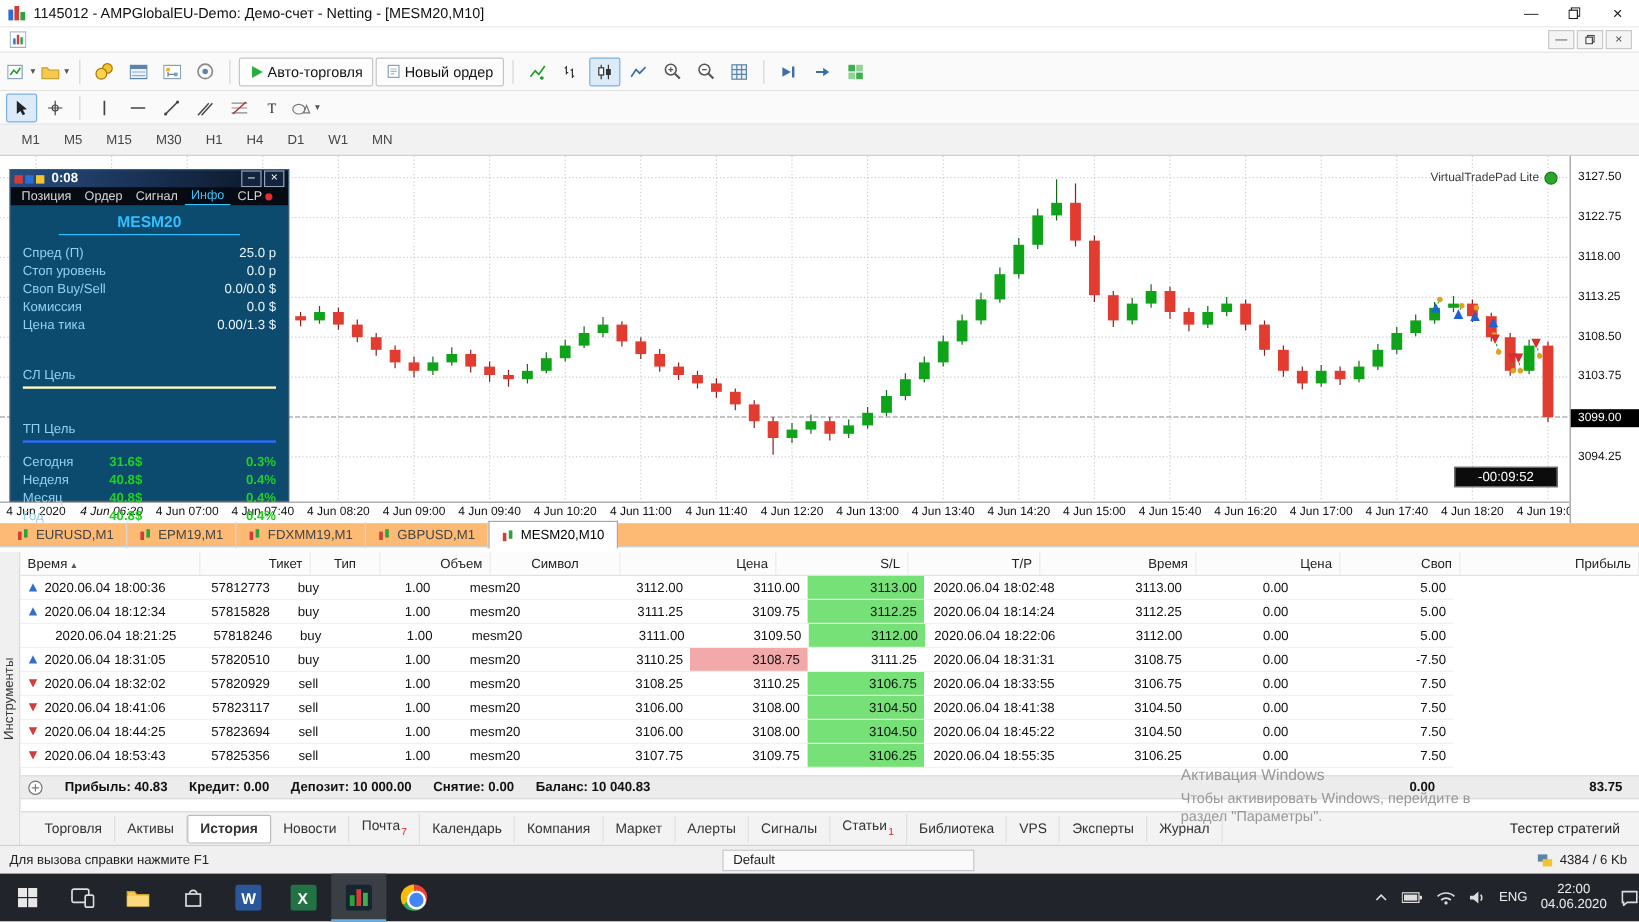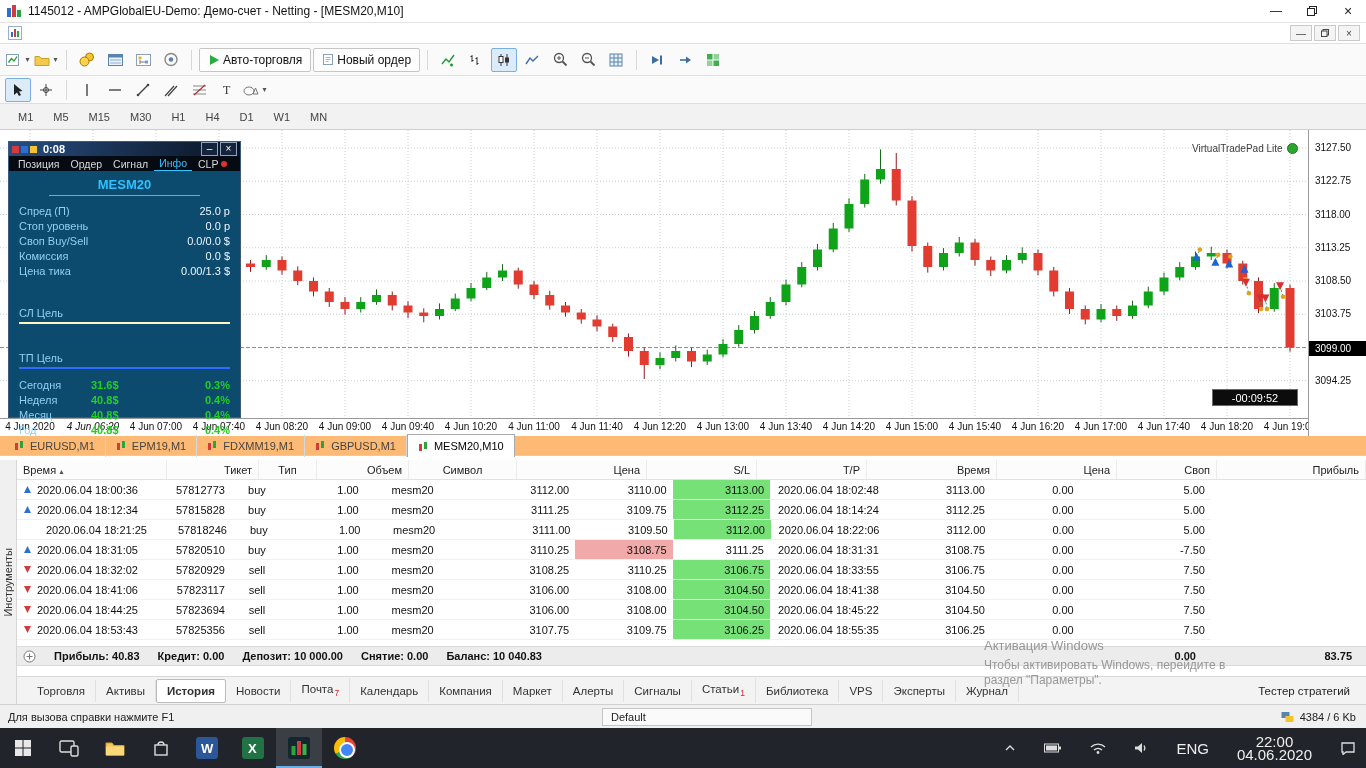--- a/index.html
+++ b/index.html
@@ -105,21 +105,21 @@
   #activation{position:absolute;left:984px;top:634px;z-index:30;color:rgba(135,135,135,0.85);pointer-events:none;}
   #activation .l1{font-size:13px;line-height:24px;}
   #activation .l2{font-size:12px;line-height:15px;}
 
   
   #taskbar{position:absolute;left:0;top:728px;width:1366px;height:40px;background:#21242a;display:flex;align-items:center;color:#eee;z-index:40;}
   .task-icon{width:46px;height:40px;display:flex;align-items:center;justify-content:center;}
   .task-icon.active{background:#3a3f46;box-shadow:inset 0 -2px 0 #6ab0e8;}
   .chrome-ball{width:22px;height:22px;border-radius:50%;background:conic-gradient(#ea4335 0 33%,#34a853 0 66%,#fbbc05 0 100%);position:relative;}
   .chrome-ball:after{content:"";position:absolute;left:5px;top:5px;width:12px;height:12px;border-radius:50%;background:#4285f4;border:2px solid #fff;}
-  #tray{margin-left:auto;display:flex;align-items:center;gap:28px;padding-right:10px;font-size:15px;}
+  #tray{margin-left:auto;display:flex;align-items:center;gap:11px;padding-right:0;font-size:11px;}
   #clock{text-align:center;line-height:13px;}
 </style>
 </head>
 <body>
 
 <div id="titlebar">
   <svg class="logo" width="16" height="16">
     <rect x="1" y="5" width="4" height="9" fill="#2b6fd4"></rect>
       <rect x="6" y="2" width="4" height="12" fill="#d43b3b"></rect>
       <rect x="11" y="7" width="4" height="7" fill="#2aa53c"></rect>

